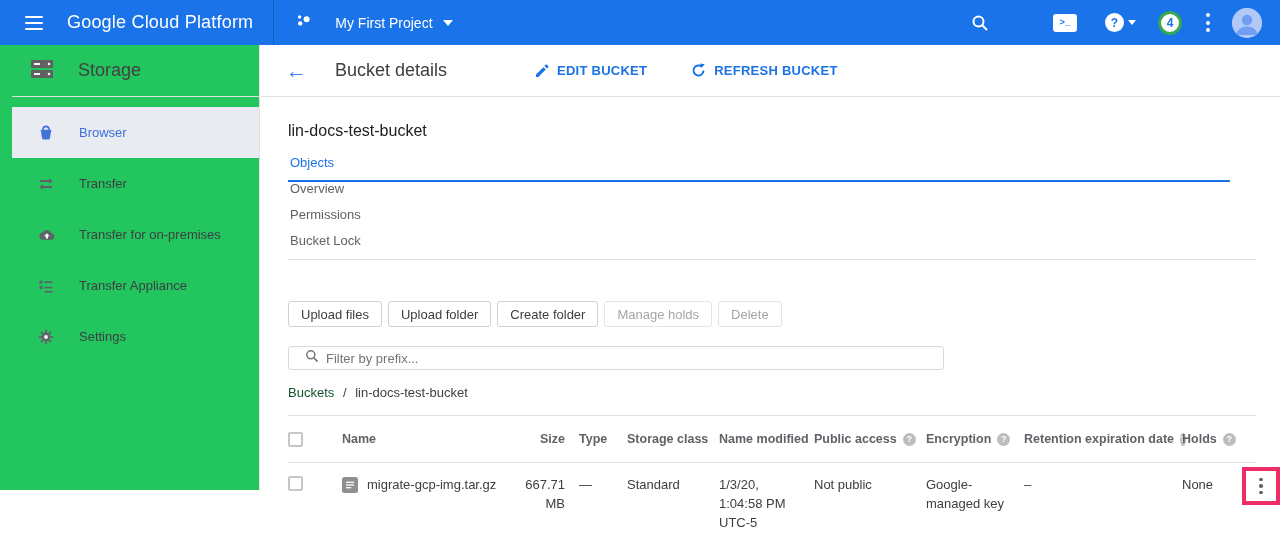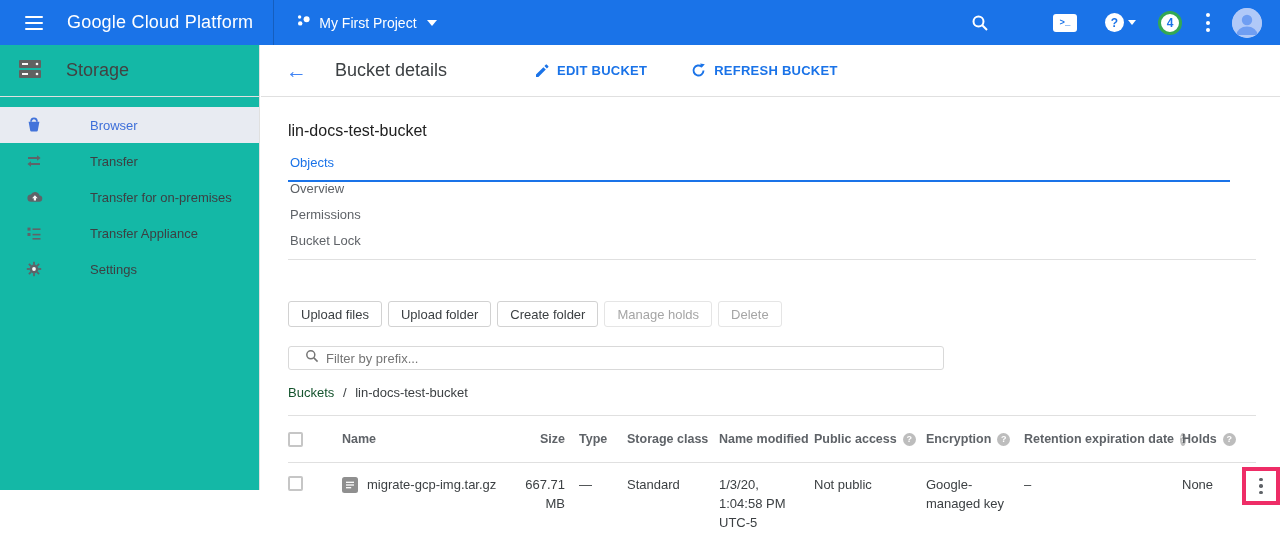--- a/index.html
+++ b/index.html
@@ -8,21 +8,21 @@
 
   
   .topbar { position: absolute; top: 0; left: 0; width: 1280px; height: 45px;
     background: #1a73e8; display: flex; align-items: center; color: #fff; }
   .hamburger { width: 18px; height: 14px; margin-left: 25px; display: flex;
     flex-direction: column; justify-content: space-between; cursor: pointer; }
   .hamburger span { display: block; height: 2px; background: #fff; border-radius: 1px; }
   .brand { font-size: 18px; font-weight: 400; margin-left: 24px; letter-spacing: .2px; white-space: nowrap; }
   .proj-sep { width: 1px; height: 45px; background: rgba(0,0,0,.18); margin-left: 20px; }
   .project { display: flex; align-items: center; margin-left: 22px; cursor: pointer; }
-  .project-name { font-size: 14px; font-weight: 500; margin-left: 8px; white-space: nowrap; }
+  .project-name { font-size: 14px; font-weight: 500; margin-left: 24px; white-space: nowrap; }
   .caret-down { width: 0; height: 0; border-left: 5px solid transparent;
     border-right: 5px solid transparent; border-top: 6px solid #fff; margin-left: 10px; }
   .topbar-right { margin-left: auto; display: flex; align-items: center; margin-right: 18px; }
   .tb-icon { display: flex; align-items: center; justify-content: center; cursor: pointer; }
   .search-btn { margin-right: 64px; }
   .shell-btn { width: 24px; height: 18px; background: #fff; border-radius: 3px;
     color: #1a73e8; font-size: 9px; font-weight: 700; margin-right: 28px;
     font-family: "Liberation Mono", "DejaVu Sans Mono", monospace; }
   .help-btn { margin-right: 22px; }
   .help-circle { width: 19px; height: 19px; border-radius: 50%; background: #fff;
@@ -32,27 +32,27 @@
     border-right: 4px solid transparent; border-top: 5px solid #fff; margin-left: 4px; }
   .notif-badge { width: 24px; height: 24px; border-radius: 50%; background: #fff;
     border: 3px solid #34a853; color: #1a73e8; font-size: 12px; font-weight: 700;
     display: flex; align-items: center; justify-content: center; margin-right: 24px; }
   .vdots { display: flex; flex-direction: column; margin-right: 22px; }
   .vdots i { width: 4px; height: 4px; border-radius: 50%; background: #fff; margin: 1.6px 0; }
   .avatar { width: 30px; height: 30px; border-radius: 50%; overflow: hidden; background: #b0c9f8; }
 
   
   .sidebar { position: absolute; top: 45px; left: 0; width: 260px; height: 445px;
-    background: #14b8a6; border-right: 1px solid #e0e0e0; }
+    background: #22c55e; border-right: 1px solid #e0e0e0; padding-left: 12px; }
   .sidebar-header { height: 52px; display: flex; align-items: center;
     border-bottom: 1px solid #e0e0e0; padding-left: 18px; }
   .sidebar-title { font-size: 18px; color: #424242; margin-left: 24px; }
   .nav { padding-top: 10px; }
-  .nav-item { height: 36px; display: flex; align-items: center; padding-left: 25px;
-    cursor: pointer; gap: 23px; }
+  .nav-item { height: 51px; display: flex; align-items: center; padding-left: 25px;
+    cursor: pointer; }
   .nav-item .nav-ic { width: 18px; display: flex; justify-content: center; }
   .nav-label { font-size: 13px; color: #3c4043; margin-left: 24px; }
   .nav-item.active { background: #e8ebf2; }
   .nav-item.active .nav-label { color: #3e6fd9; font-weight: 400; }
 
   
   .page-header { position: absolute; top: 45px; left: 261px; width: 1019px; height: 52px;
     background: #fff; border-bottom: 1px solid #e0e0e0; display: flex; align-items: center; }
   .back-arrow { color: #4285f4; font-size: 21px; margin-left: 25px; cursor: pointer;
     line-height: 1; }

